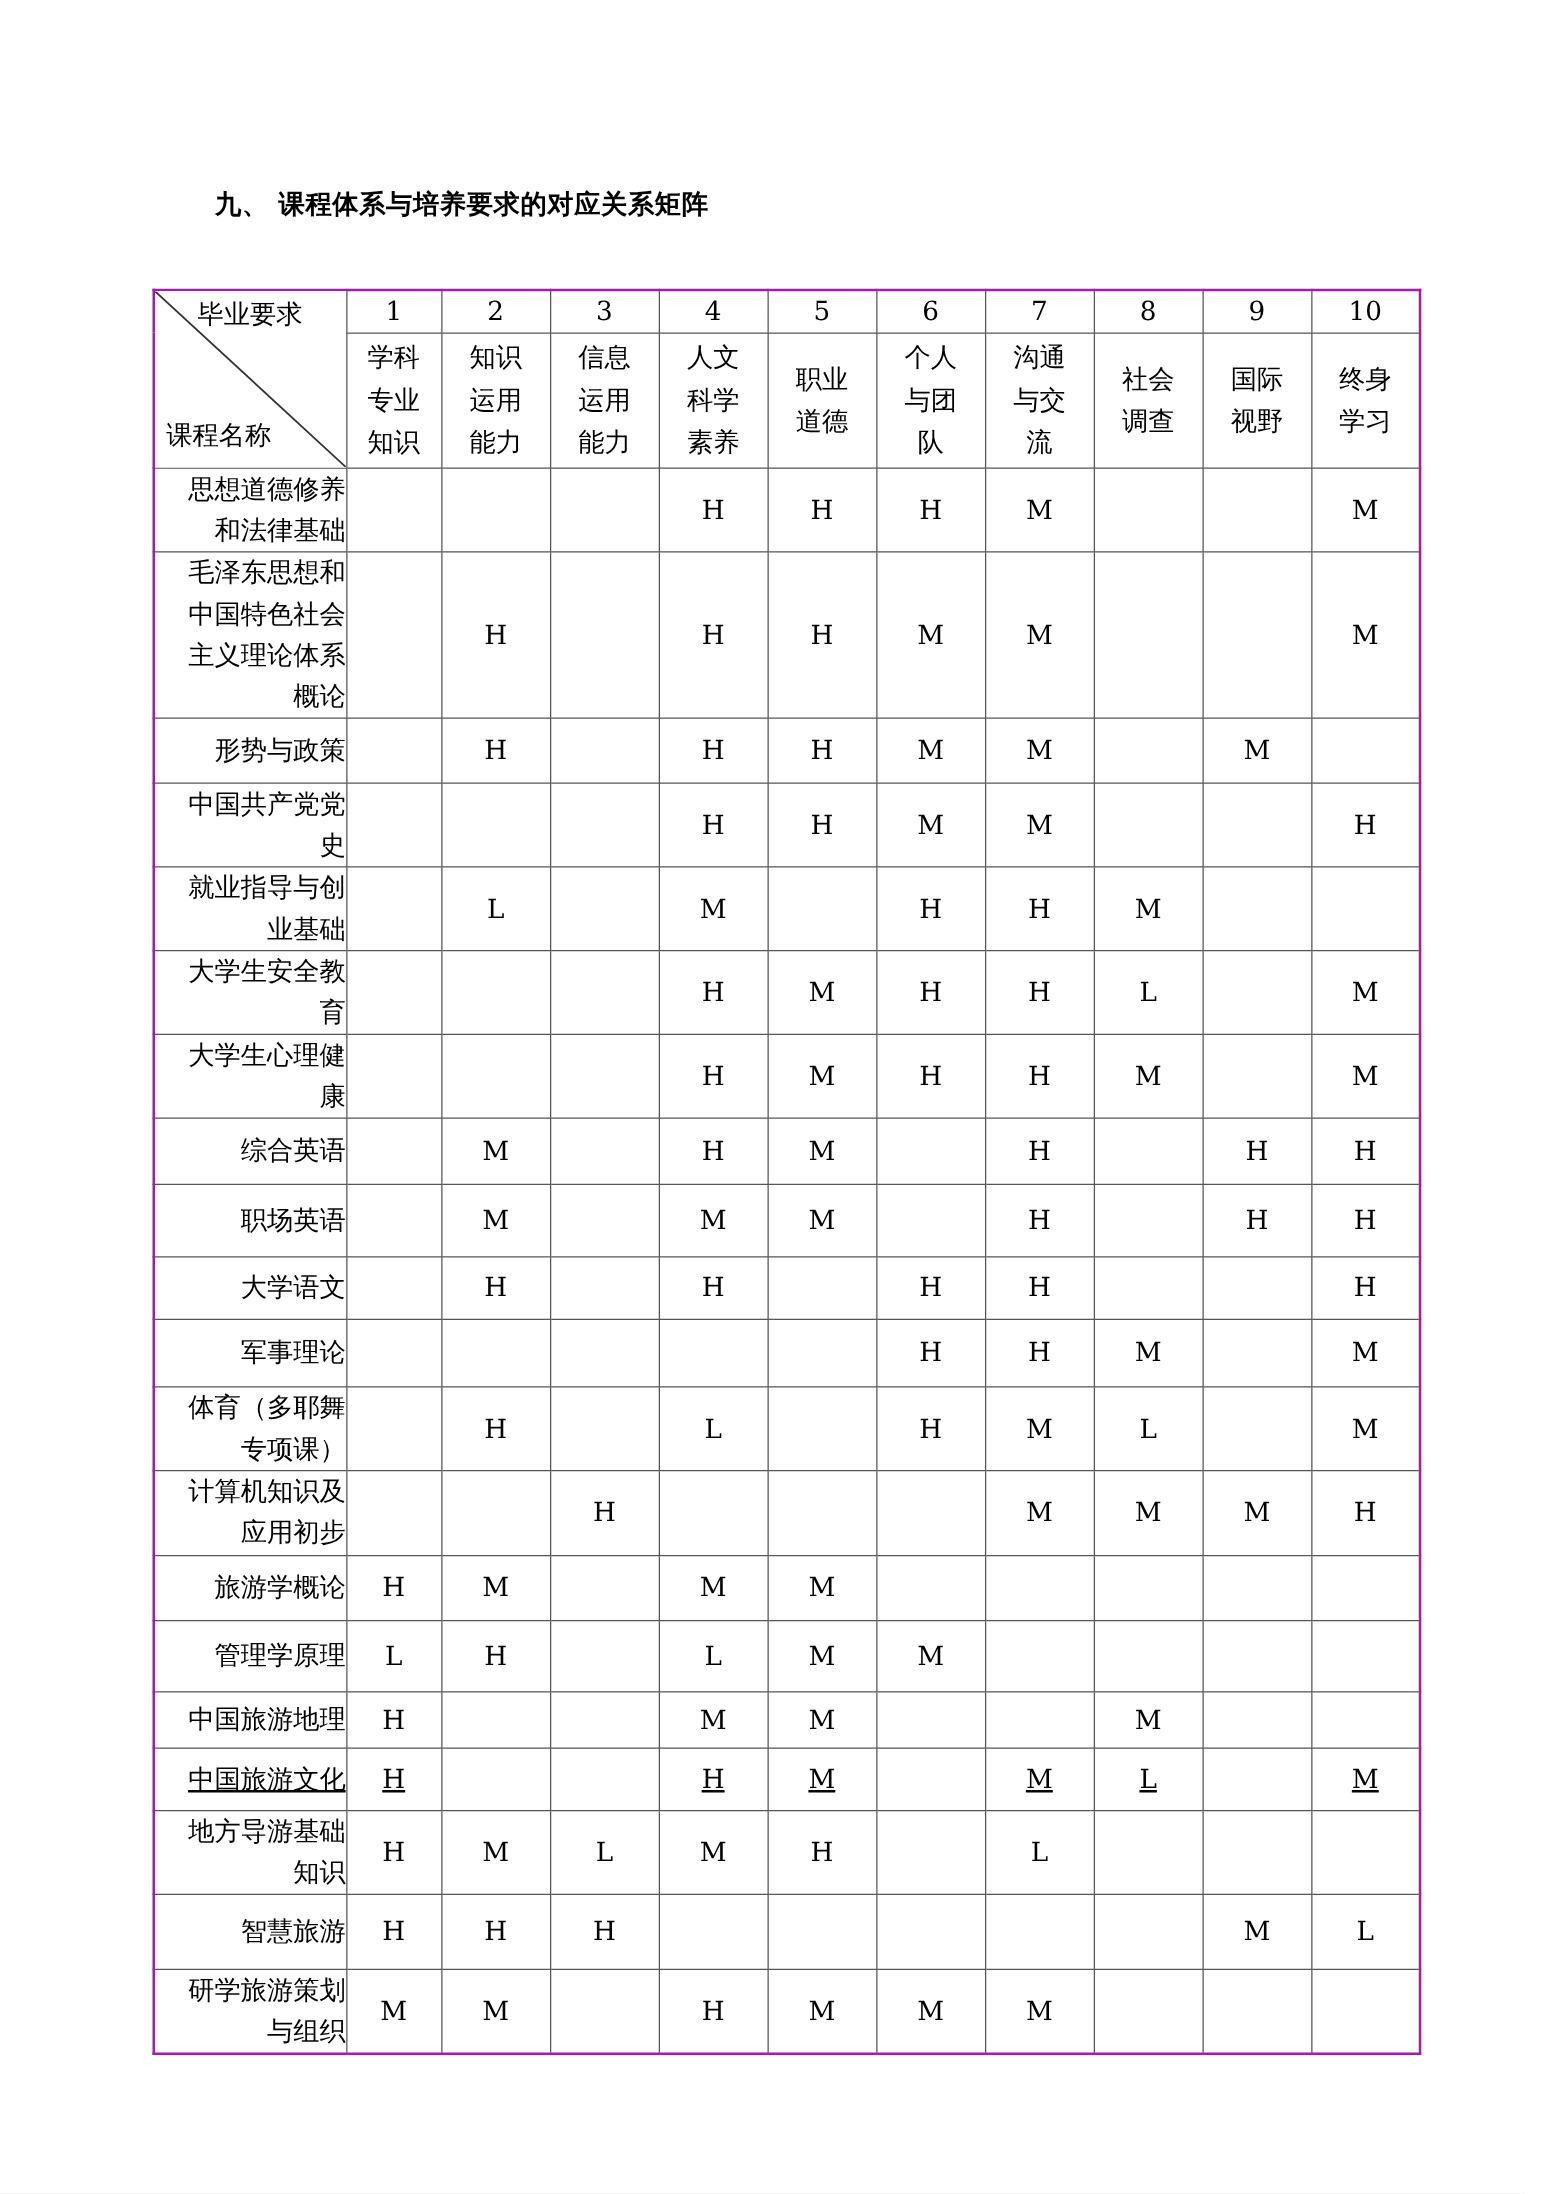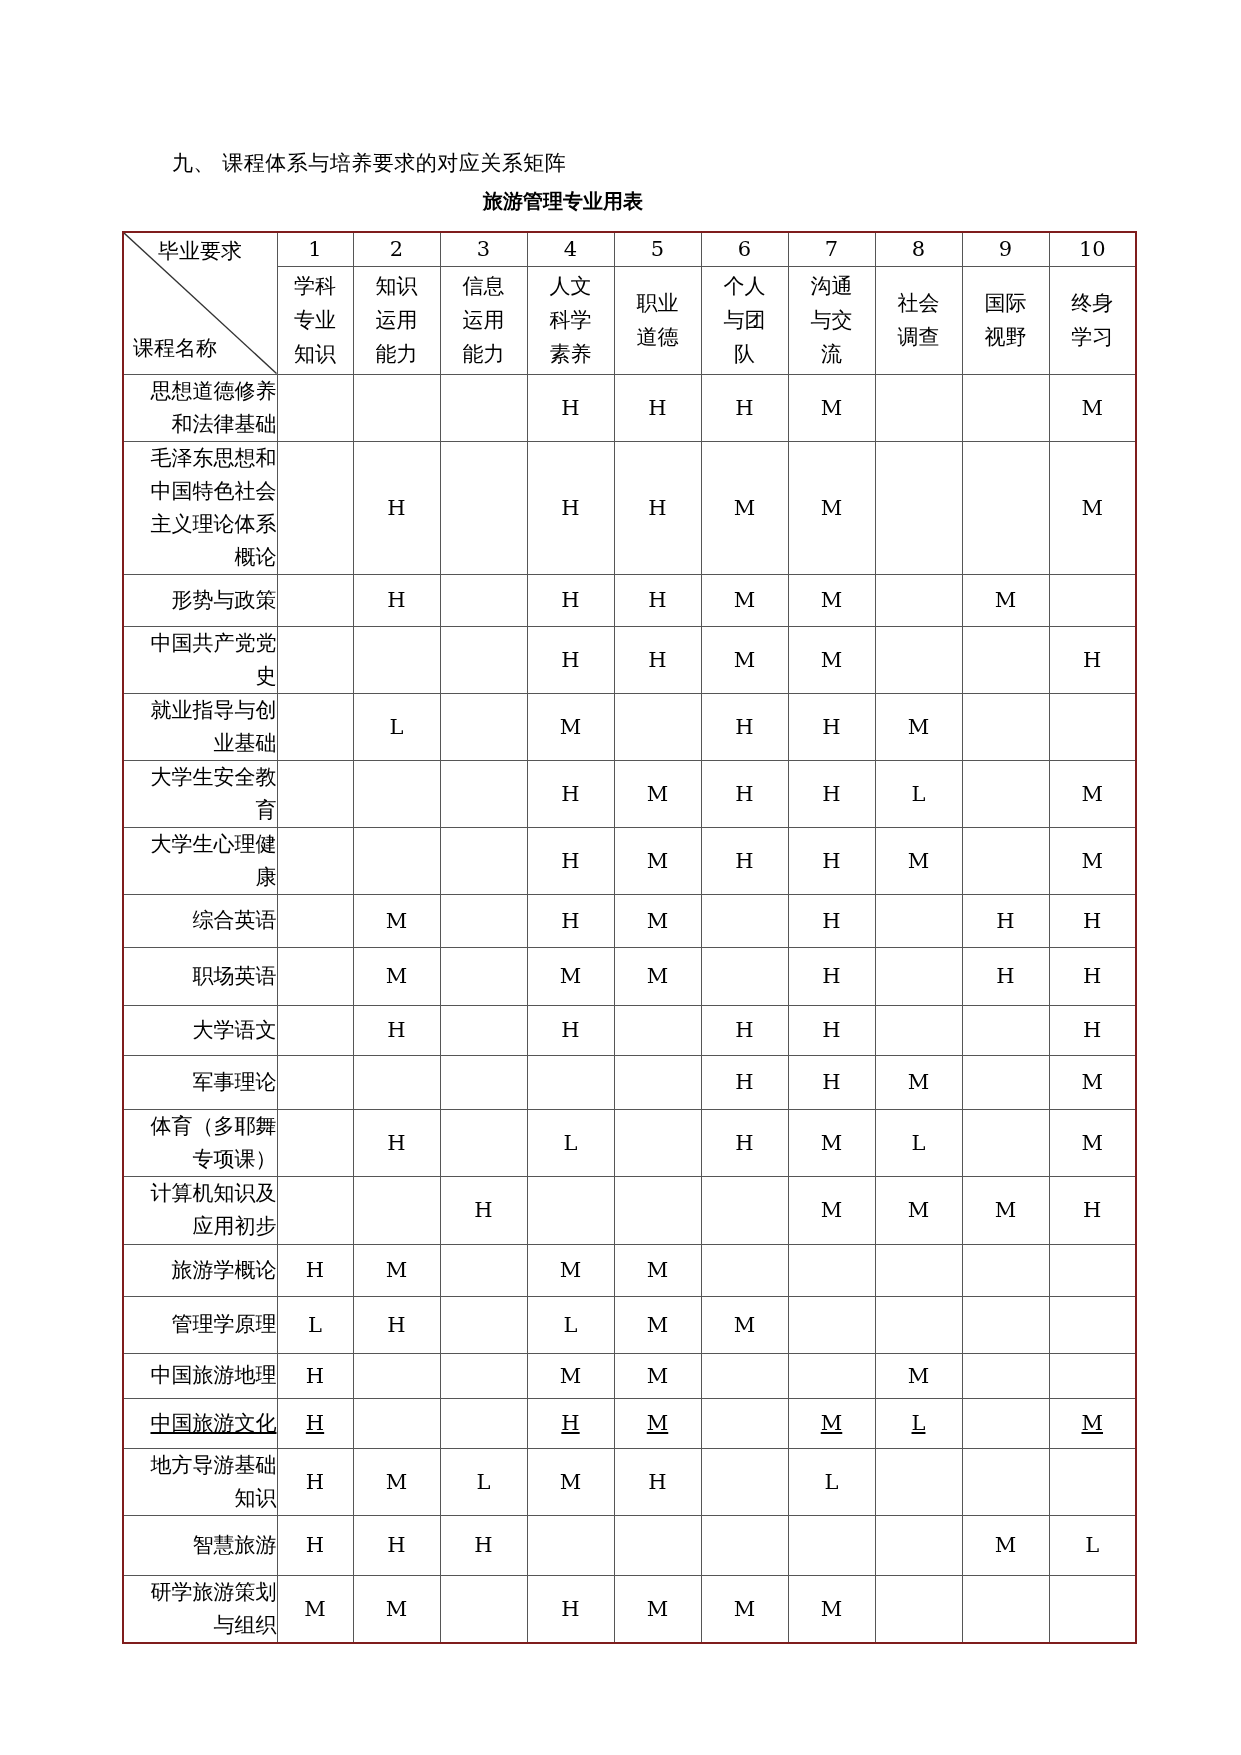--- a/index.html
+++ b/index.html
@@ -7,33 +7,33 @@
     position:relative;
     width:1241px;height:1755px;
     background:#ffffff;
     font-family:"DejaVu Serif","Liberation Serif",serif;
     color:#000;
     overflow:hidden;
   }
   .section-title{
     position:absolute;left:172px;top:150px;
     font-family:"DejaVu Sans","Liberation Sans",sans-serif;
-    font-weight:400;font-size:21px;line-height:26px;
+    font-weight:700;font-size:21px;line-height:26px;
     letter-spacing:0.5px;
   }
   .table-caption{
     position:absolute;left:0;top:189px;width:1126px;
     text-align:center;
     font-family:"DejaVu Sans","Liberation Sans",sans-serif;
     font-weight:700;font-size:20px;line-height:24px;
   }
   table.matrix{
     position:absolute;left:122px;top:231px;
     border-collapse:collapse;table-layout:fixed;
-    border:2px solid #7f1d1d;
+    border:2px solid #a21caf;
   }
   table.matrix th,table.matrix td{
     border:1px solid #565656;
     padding:0;
     font-weight:normal;
     font-size:21px;
     vertical-align:middle;
     background:#fff;
     overflow:hidden;
   }
@@ -54,21 +54,20 @@
   .corner-svg{position:absolute;left:0;top:0;width:100%;height:100%;display:block;}
   .corner-svg line{stroke:#333;stroke-width:1.4;vector-effect:non-scaling-stroke;}
   .corner-top{position:absolute;top:4px;left:34px;font-size:21px;line-height:28px;}
   .corner-bottom{position:absolute;bottom:12px;left:9px;font-size:21px;line-height:28px;}
 </style>
 </head>
 <body>
 
 <div class="page">
   <div class="section-title">九、 课程体系与培养要求的对应关系矩阵</div>
-  <div class="table-caption">旅游管理专业用表</div>
   <table class="matrix" id="matrix-table">
       <colgroup>
         <col style="width: 154px;">
         <col style="width: 76px;">
         <col style="width: 87px;">
         <col style="width: 87px;">
         <col style="width: 87px;">
         <col style="width: 87px;">
         <col style="width: 87px;">
         <col style="width: 87px;">

